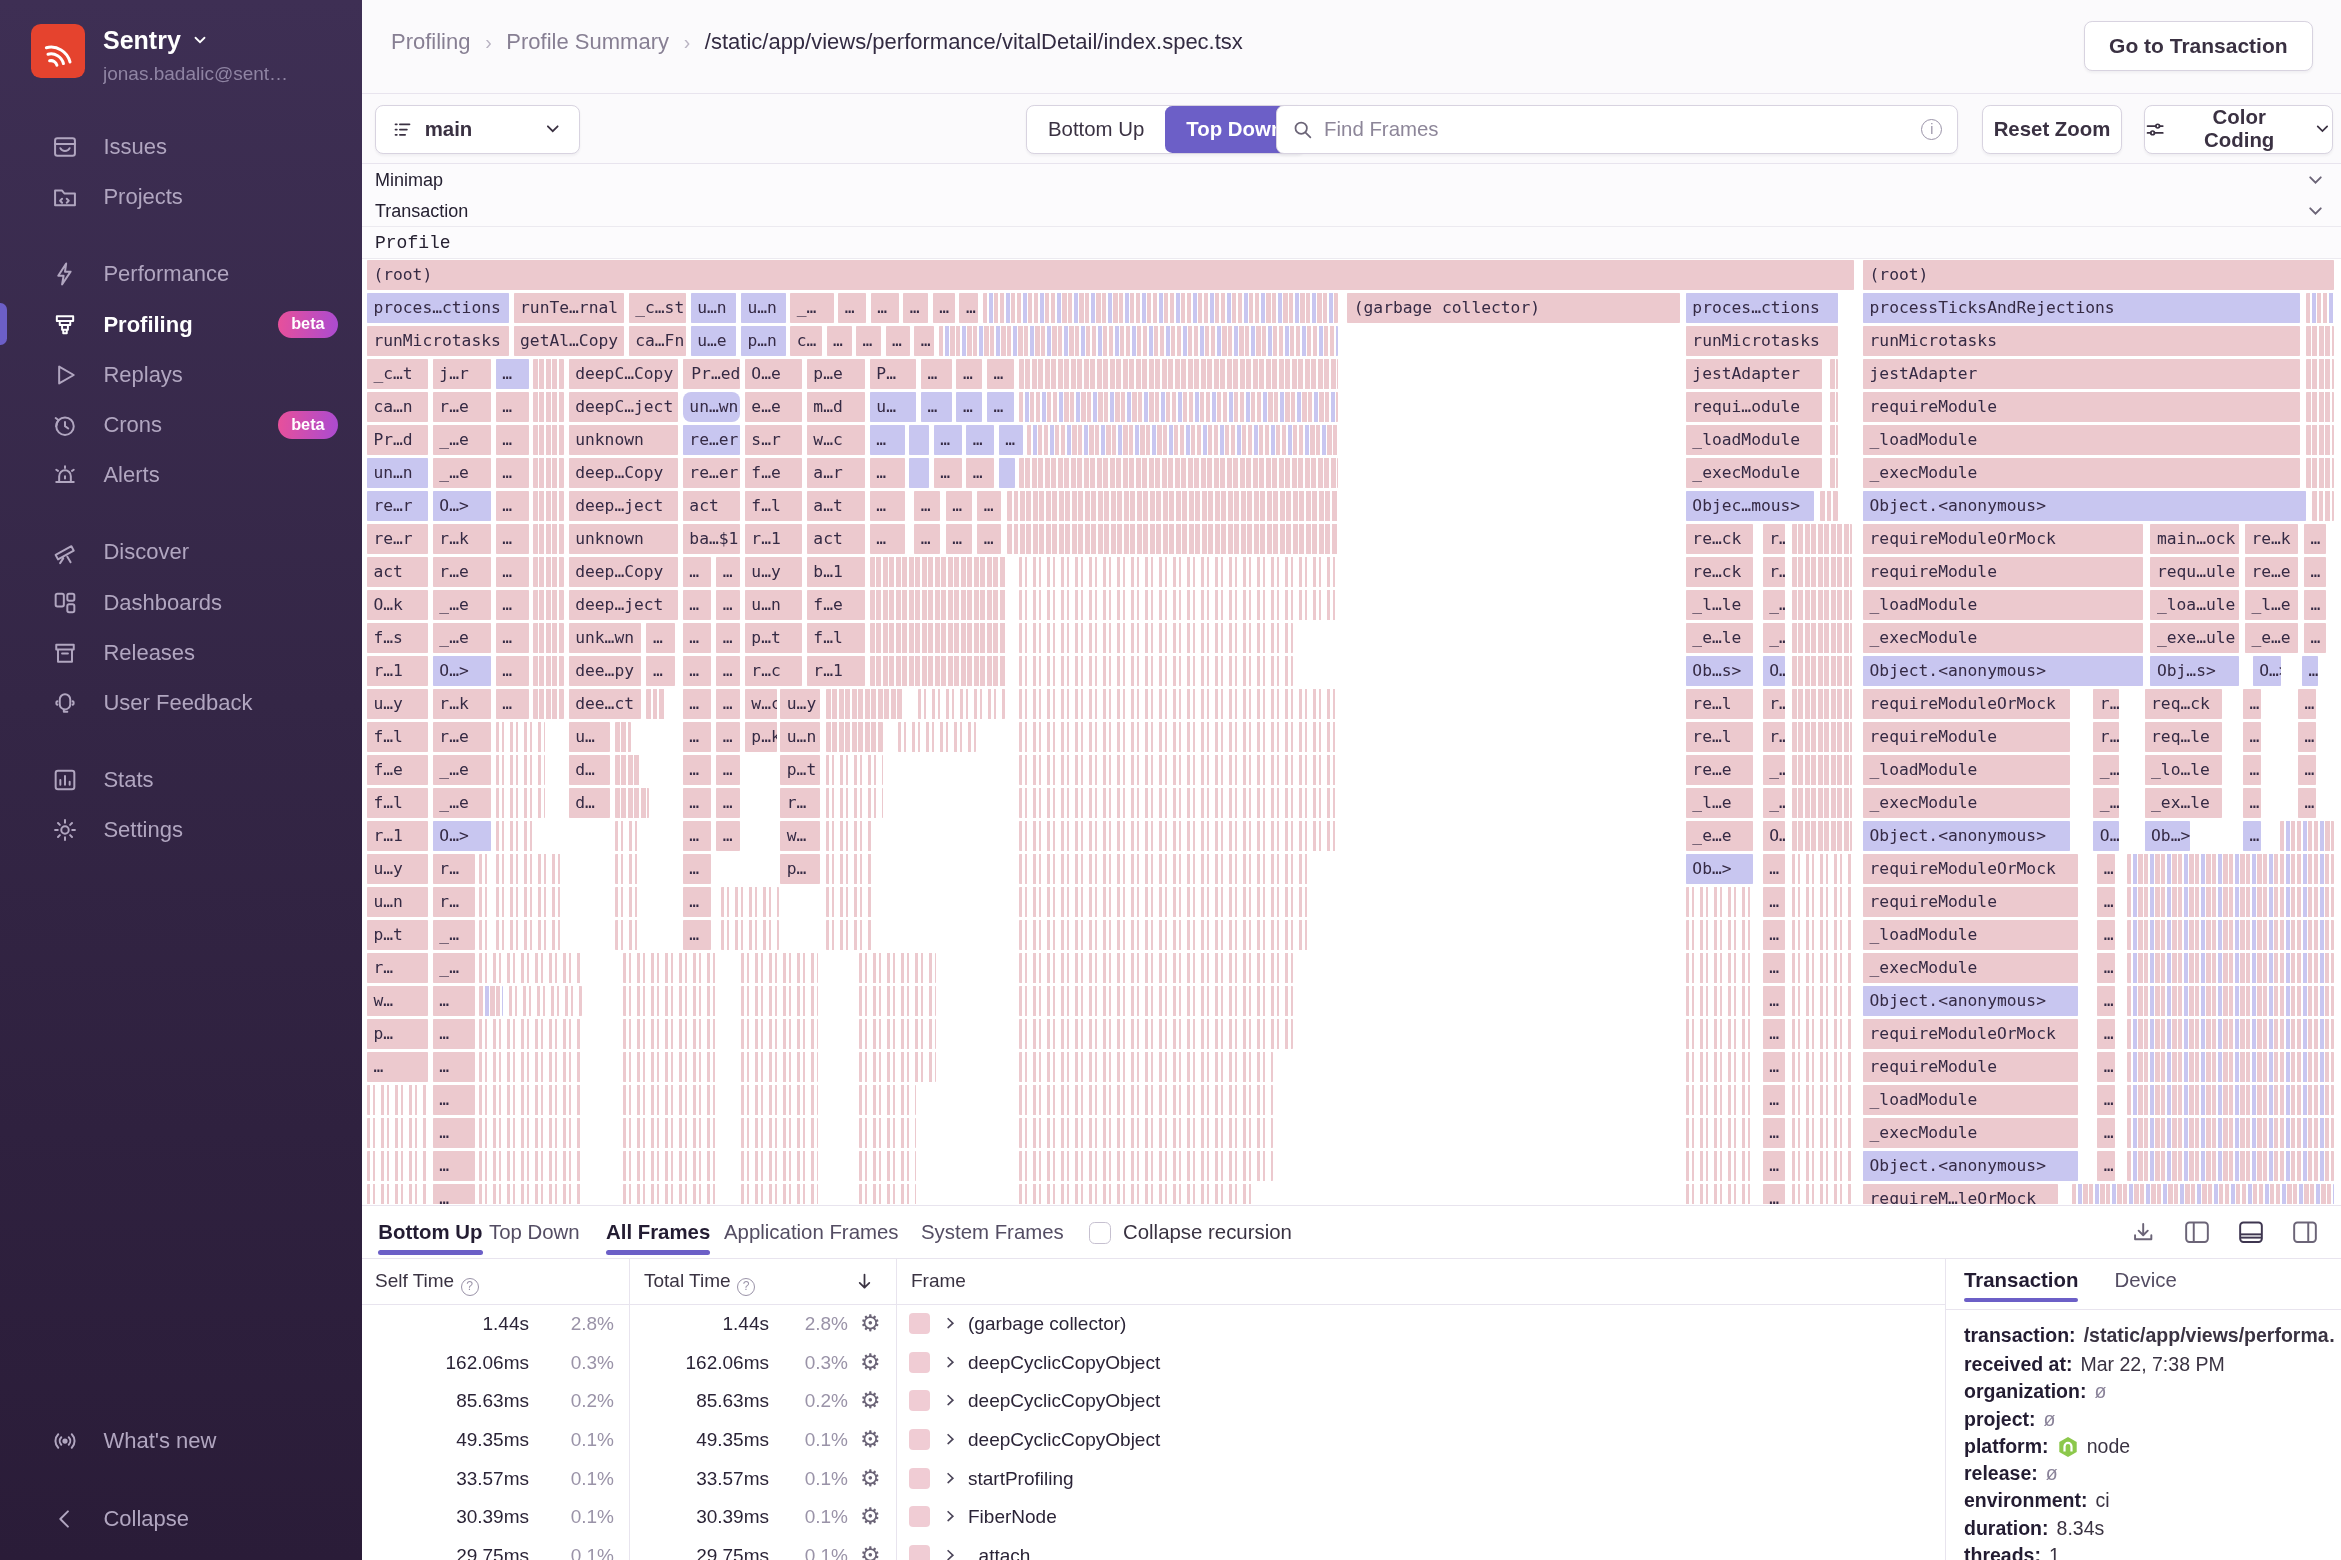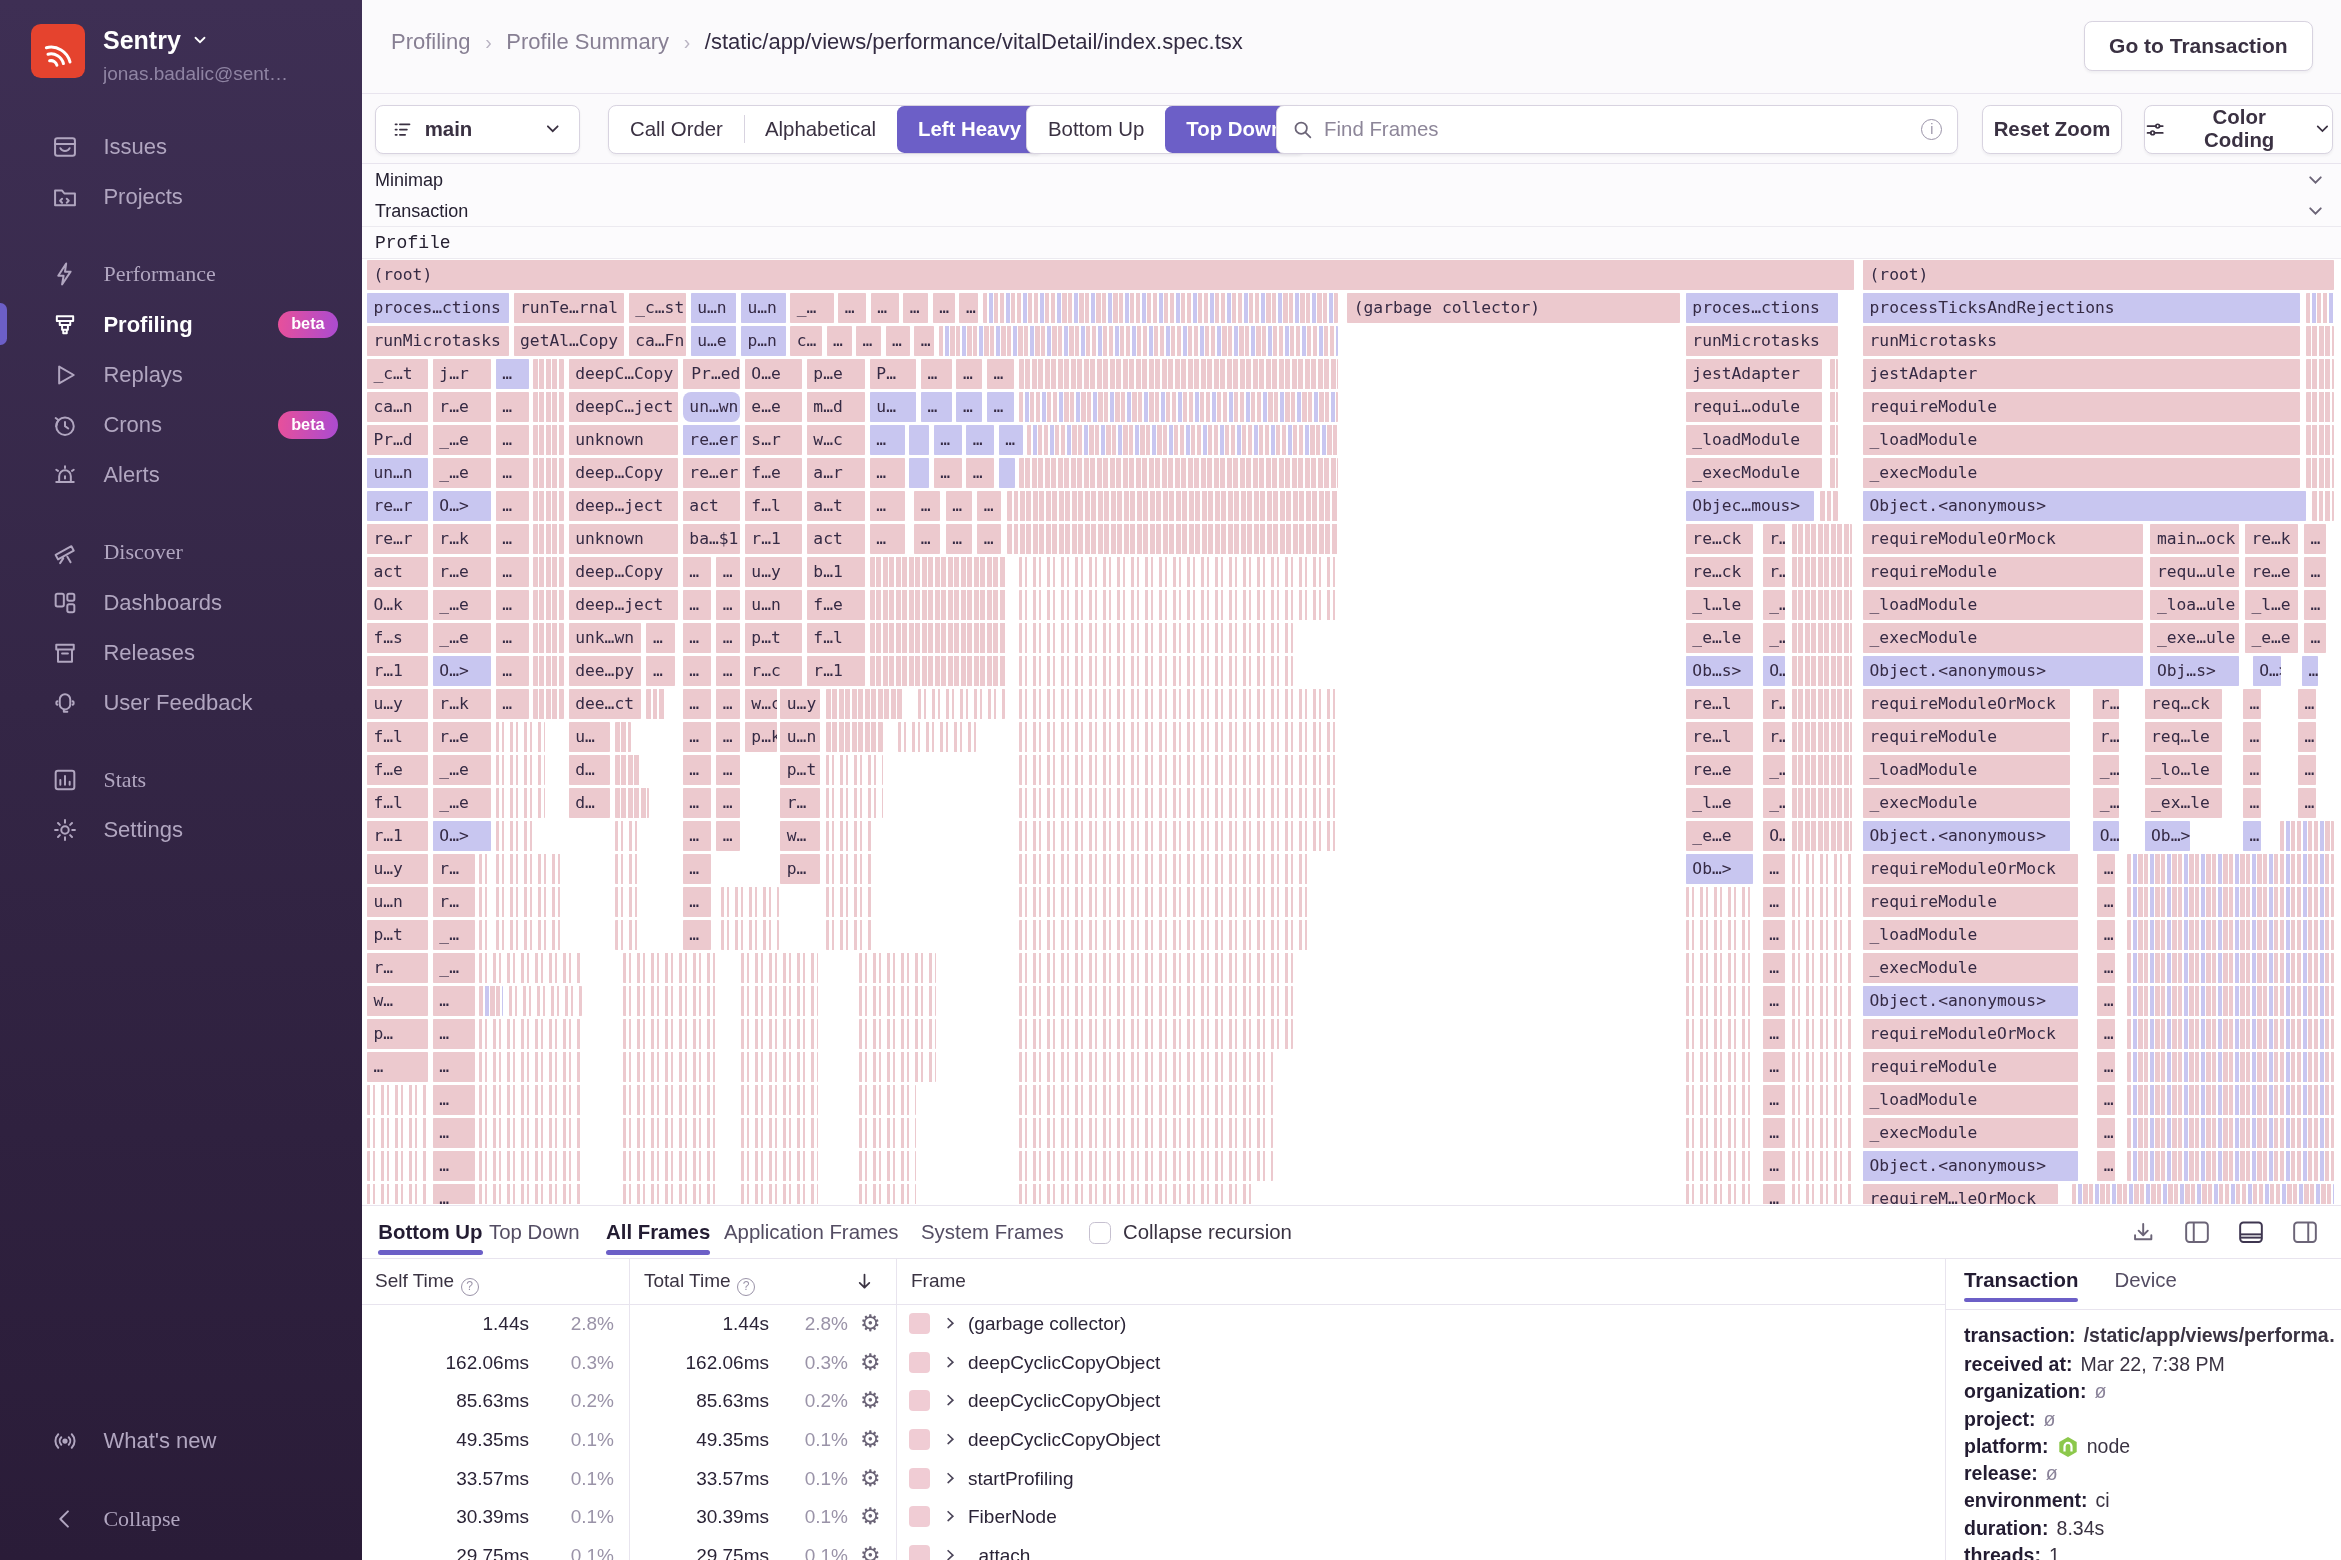--- a/index.html
+++ b/index.html
@@ -11,21 +11,21 @@
   .sidebar { position:absolute; left:0; top:0; width:362px; height:1560px;
     background:linear-gradient(180deg,#3e2f54 0%,#342646 45%,#2a1c38 100%); color:#b1a6c0; }
   .org-row { position:absolute; left:31px; top:24.4px; display:flex; gap:18px; }
   .org-logo { width:54px; height:54px; background:#e5432e; border-radius:9.8px; display:flex; align-items:center; justify-content:center; flex:none; }
   .org-name { font-size:25px; font-weight:700; color:#fff; display:flex; align-items:center; gap:9.8px; margin-top:1.6px; }
   .org-email { font-size:19px; color:#8f84a3; margin-top:8.1px; max-width:228px; white-space:nowrap; overflow:hidden; }
   .nav { position:absolute; left:0; top:122px; right:0; }
   .nav-item { display:flex; align-items:center; gap:24.4px; padding:10.6px 24.4px 10.6px 50px; font-size:22px; cursor:pointer; position:relative; }
   .nav-item .nicon { width:29px; height:29px; flex:none; display:flex; align-items:center; justify-content:center; }
   .nav-item.active { color:#fff; font-weight:700; }
-  .nav-item.gap { margin-top:27px;font-family:Liberation Serif, serif; }
+  .nav-item.gap { margin-top:27px; }
   .active-bar { position:absolute; left:-6.5px; top:3.3px; width:13px; height:42px; border-radius:6.5px; background:#6c5fc7; }
   .badge { margin-left:auto; font-size:16.3px; font-weight:700; color:#fff; padding:3.3px 13px 4.9px; border-radius:16.3px;
     background:linear-gradient(95deg,#e8509a,#aa4bd1); }
   .side-footer { position:absolute; left:0; bottom:0; right:0; padding-bottom:16.3px; }
   svg.icon { display:block; }
 
   
   .main { position:absolute; left:362px; top:0; right:0; bottom:0; background:#fff; }
   .pg-header { position:absolute; left:0; right:0; top:0; height:94px; background:#fbfafc; border-bottom:0.8px solid #e8e4ee; }
   .breadcrumb { position:absolute; left:29px; top:29px; font-size:22px; color:#877f93; display:flex; align-items:center; gap:14.7px; white-space:nowrap; }
@@ -281,25 +281,20 @@
 
     <div class="toolbar">
       <div class="btn tb thread-select">
         <svg class="icon" width="21" height="21" viewBox="0 0 24 24" fill="none" stroke="#3a3142" stroke-width="2" stroke-linecap="round">
             <path d="M4 6h1.5M4 12h1.5M4 18h1.5M9 6h11M9 12h8M9 18h6"></path>
           </svg>
         <span>main</span>
         <svg class="icon chev" width="19.5" height="19.5" viewBox="0 0 24 24" fill="none" stroke="#3a3142" stroke-width="2.2" stroke-linecap="round">
             <path d="M6 9l6 6 6-6"></path>
           </svg>
-      </div>
-      <div class="btn tb seg-group" style="left:246px;">
-        <span class="seg">Call Order</span>
-        <span class="seg divided">Alphabetical</span>
-        <span class="seg on">Left Heavy</span>
       </div>
       <div class="btn tb seg-group" style="left:664px;">
         <span class="seg">Bottom Up</span>
         <span class="seg on">Top Down</span>
       </div>
       <div class="search-box">
         <svg class="icon" width="21" height="21" viewBox="0 0 24 24" fill="none" stroke="#6b6477" stroke-width="2" stroke-linecap="round">
             <circle cx="10.5" cy="10.5" r="6.5"></circle>
             <path d="M15.5 15.5 21 21"></path>
           </svg>

